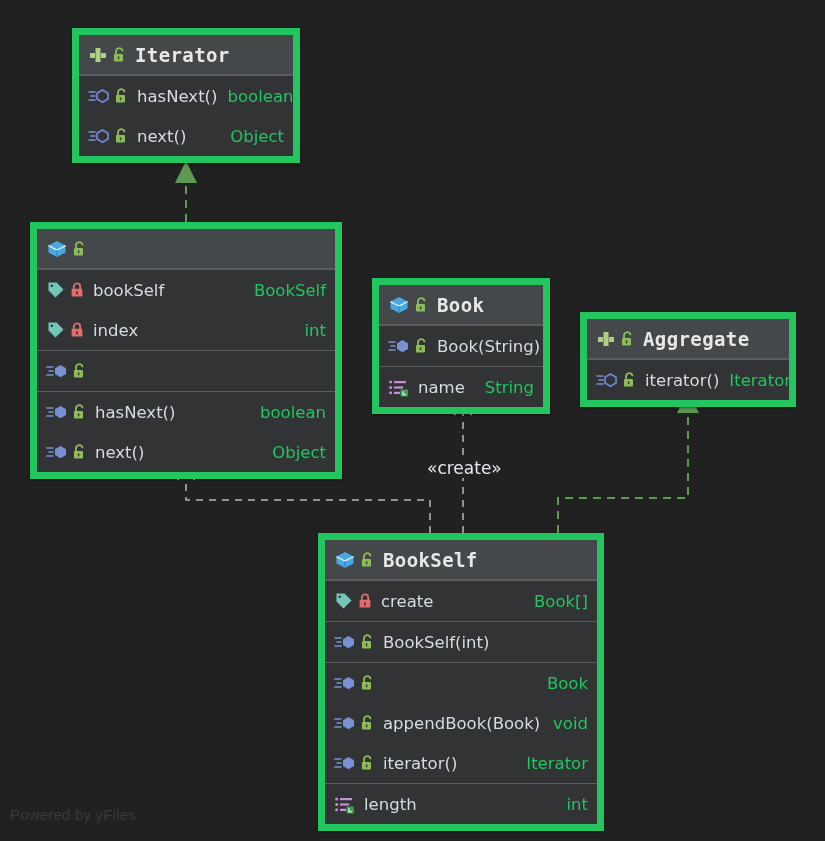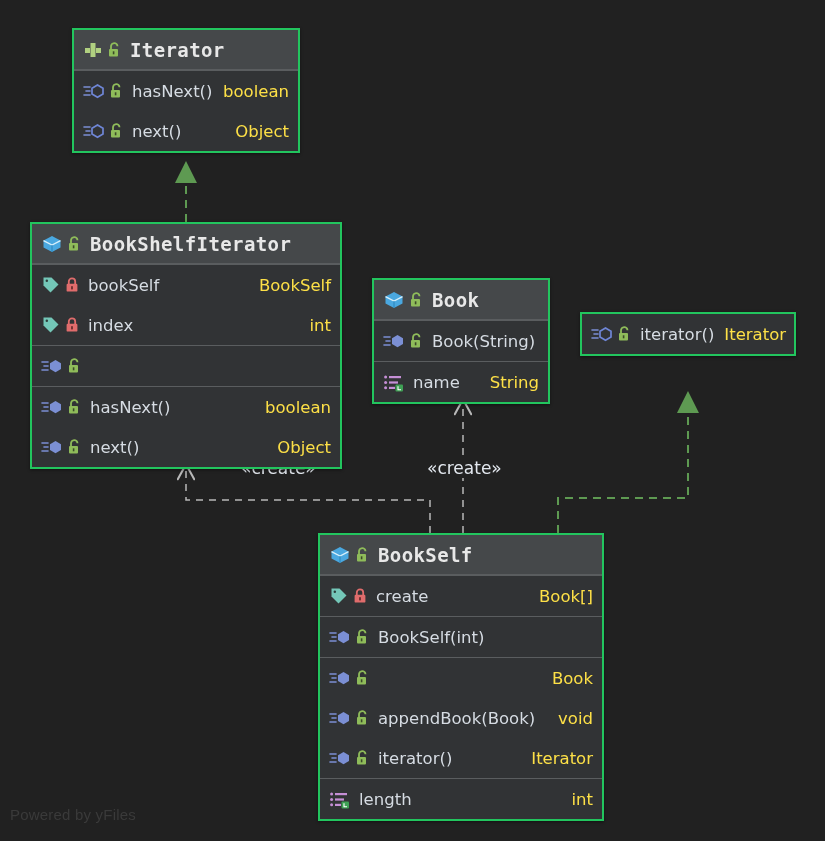--- a/index.html
+++ b/index.html
@@ -30,21 +30,21 @@
     width: 825px;
     height: 841px;
     pointer-events: none;
   }
 
   
   .uml-node {
     position: absolute;
     box-sizing: border-box;
     background: #313335;
-    border: 2px solid #22c55e;
+    border: 7px solid #22c55e;
     box-shadow: 0 1px 3px rgba(0,0,0,0.45);
   }
   .uml-title {
     display: flex;
     align-items: center;
     background: #45484a;
     border-bottom: 1px solid #5a5d5f;
     padding: 0 9px;
     height: 40px;
     box-sizing: border-box;
@@ -72,21 +72,21 @@
     white-space: nowrap;
   }
   .uml-row .member {
     font-size: 16.5px;
     color: #d6dce3;
     margin-left: 9px;
     flex: 0 0 auto;
   }
   .uml-row .mtype {
     font-size: 16.5px;
-    color: #fde047;
+    color: #22c55e;
     margin-left: auto;
     padding-left: 10px;
     flex: 0 0 auto;
   }
 
   
   .ic {
     display: inline-block;
     flex: 0 0 auto;
     line-height: 0;
@@ -235,21 +235,20 @@
         </svg>
       </span>
       <span class="lockgap"></span>
       <span class="ic">
         <svg width="14" height="16" viewBox="0 0 14 16">
           <path d="M4 7 V4.5 A3 3 0 0 1 10.5 4.2" fill="none" stroke="#8fbc5a" stroke-width="1.8"></path>
           <rect x="2" y="7" width="9" height="7.5" rx="1" fill="#8fbc5a"></rect>
           <rect x="5.8" y="9.3" width="1.6" height="3" fill="#3b4a28"></rect>
         </svg>
       </span>
-      <span class="tname">BookShelfIterator</span>
     </div>
 
     <div class="uml-section">
       <div class="uml-row">
         <span class="ic">
           <svg width="20" height="20" viewBox="0 0 20 20">
             <path d="M10.5 2.5 L17.5 9.5 L9.5 17.5 L2.5 10.5 L2.5 2.5 Z" fill="#74c7b8"></path>
             <circle cx="5.8" cy="5.8" r="1.25" fill="#2c3f3c"></circle>
           </svg>
         </span>
@@ -415,20 +414,42 @@
             <path d="M15 13.2 L15 16.8 L18 16.8" fill="none" stroke="#ffffff" stroke-width="1.1"></path>
           </svg>
         </span>
         <span class="member">name</span>
         <span class="mtype">String</span>
       </div>
     </div>
   </div>
 
   <div class="uml-node" style="left:580px; top:312px; width:216px;">
+    <div class="uml-title">
+      <span class="ic">
+        <svg width="20" height="20" viewBox="0 0 20 20">
+          <g fill="#b0d080">
+            <rect x="7.5" y="3" width="5" height="5"></rect>
+            <rect x="2" y="8" width="5" height="5"></rect>
+            <rect x="7.5" y="8" width="5" height="5"></rect>
+            <rect x="13" y="8" width="5" height="5"></rect>
+            <rect x="7.5" y="13" width="5" height="4"></rect>
+          </g>
+        </svg>
+      </span>
+      <span class="lockgap"></span>
+      <span class="ic">
+        <svg width="14" height="16" viewBox="0 0 14 16">
+          <path d="M4 7 V4.5 A3 3 0 0 1 10.5 4.2" fill="none" stroke="#8fbc5a" stroke-width="1.8"></path>
+          <rect x="2" y="7" width="9" height="7.5" rx="1" fill="#8fbc5a"></rect>
+          <rect x="5.8" y="9.3" width="1.6" height="3" fill="#3b4a28"></rect>
+        </svg>
+      </span>
+      <span class="tname">Aggregate</span>
+    </div>
     <div class="uml-section">
       <div class="uml-row">
         <span class="ic">
           <svg width="22" height="18" viewBox="0 0 22 18">
             <g stroke="#7b8fd4" stroke-width="1.6" stroke-linecap="round">
               <line x1="1" y1="5" x2="7" y2="5"></line>
                 <line x1="3" y1="9" x2="7" y2="9"></line>
                 <line x1="1" y1="13" x2="7" y2="13"></line>
             </g>
             <path d="M14.5 3 L20 6.2 L20 12 L14.5 15.2 L9 12 L9 6.2 Z" fill="none" stroke="#6f86d6" stroke-width="1.7"></path>

